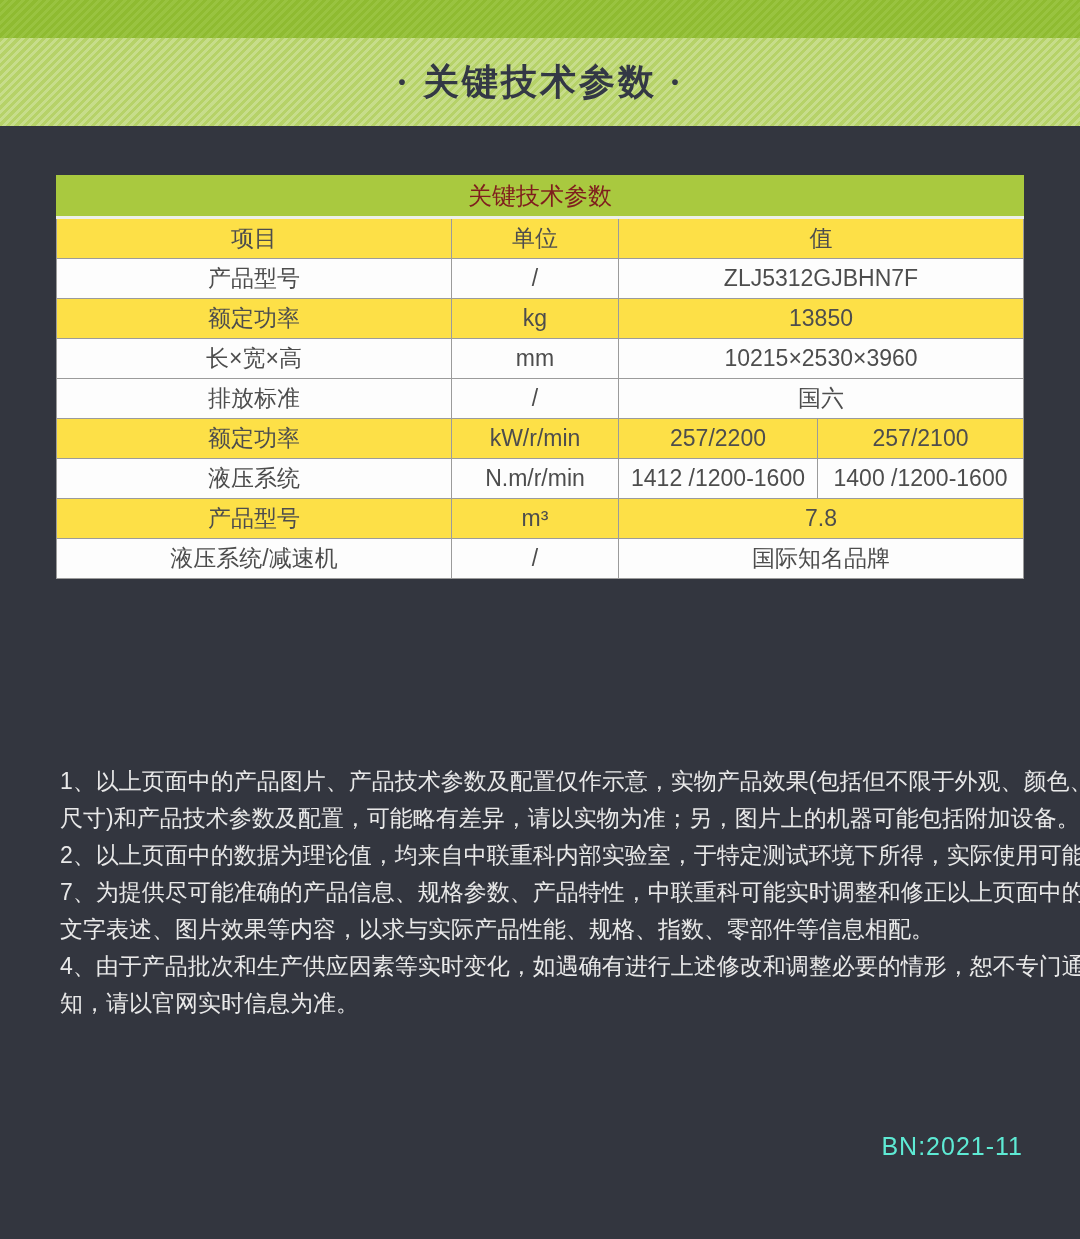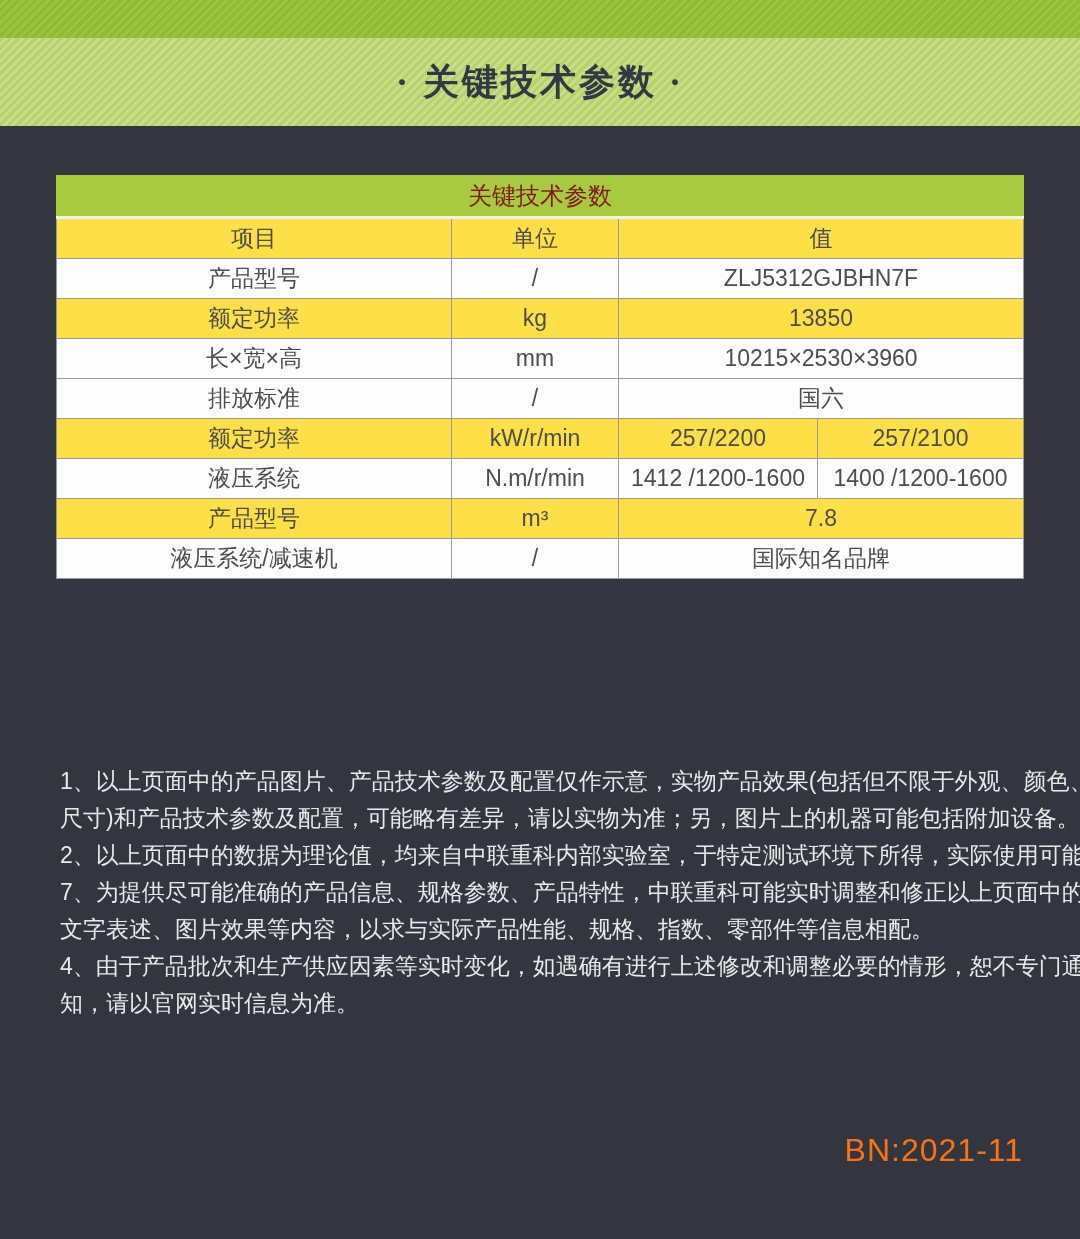--- a/index.html
+++ b/index.html
@@ -89,22 +89,22 @@
     line-height: 37px;
     height: 37px;
     white-space: nowrap;
   }
 
   
   .footer-bn {
     position: absolute;
     top: 1132px;
     right: 57px;
-    color: #f97316;
-    font-size: 32px;
+    color: #5eead4;
+    font-size: 25px;
     letter-spacing: 1px;
   }
 </style>
 </head>
 <body>
 
 <div class="page">
 
   <div class="banner">
     <div class="banner-top"></div>

